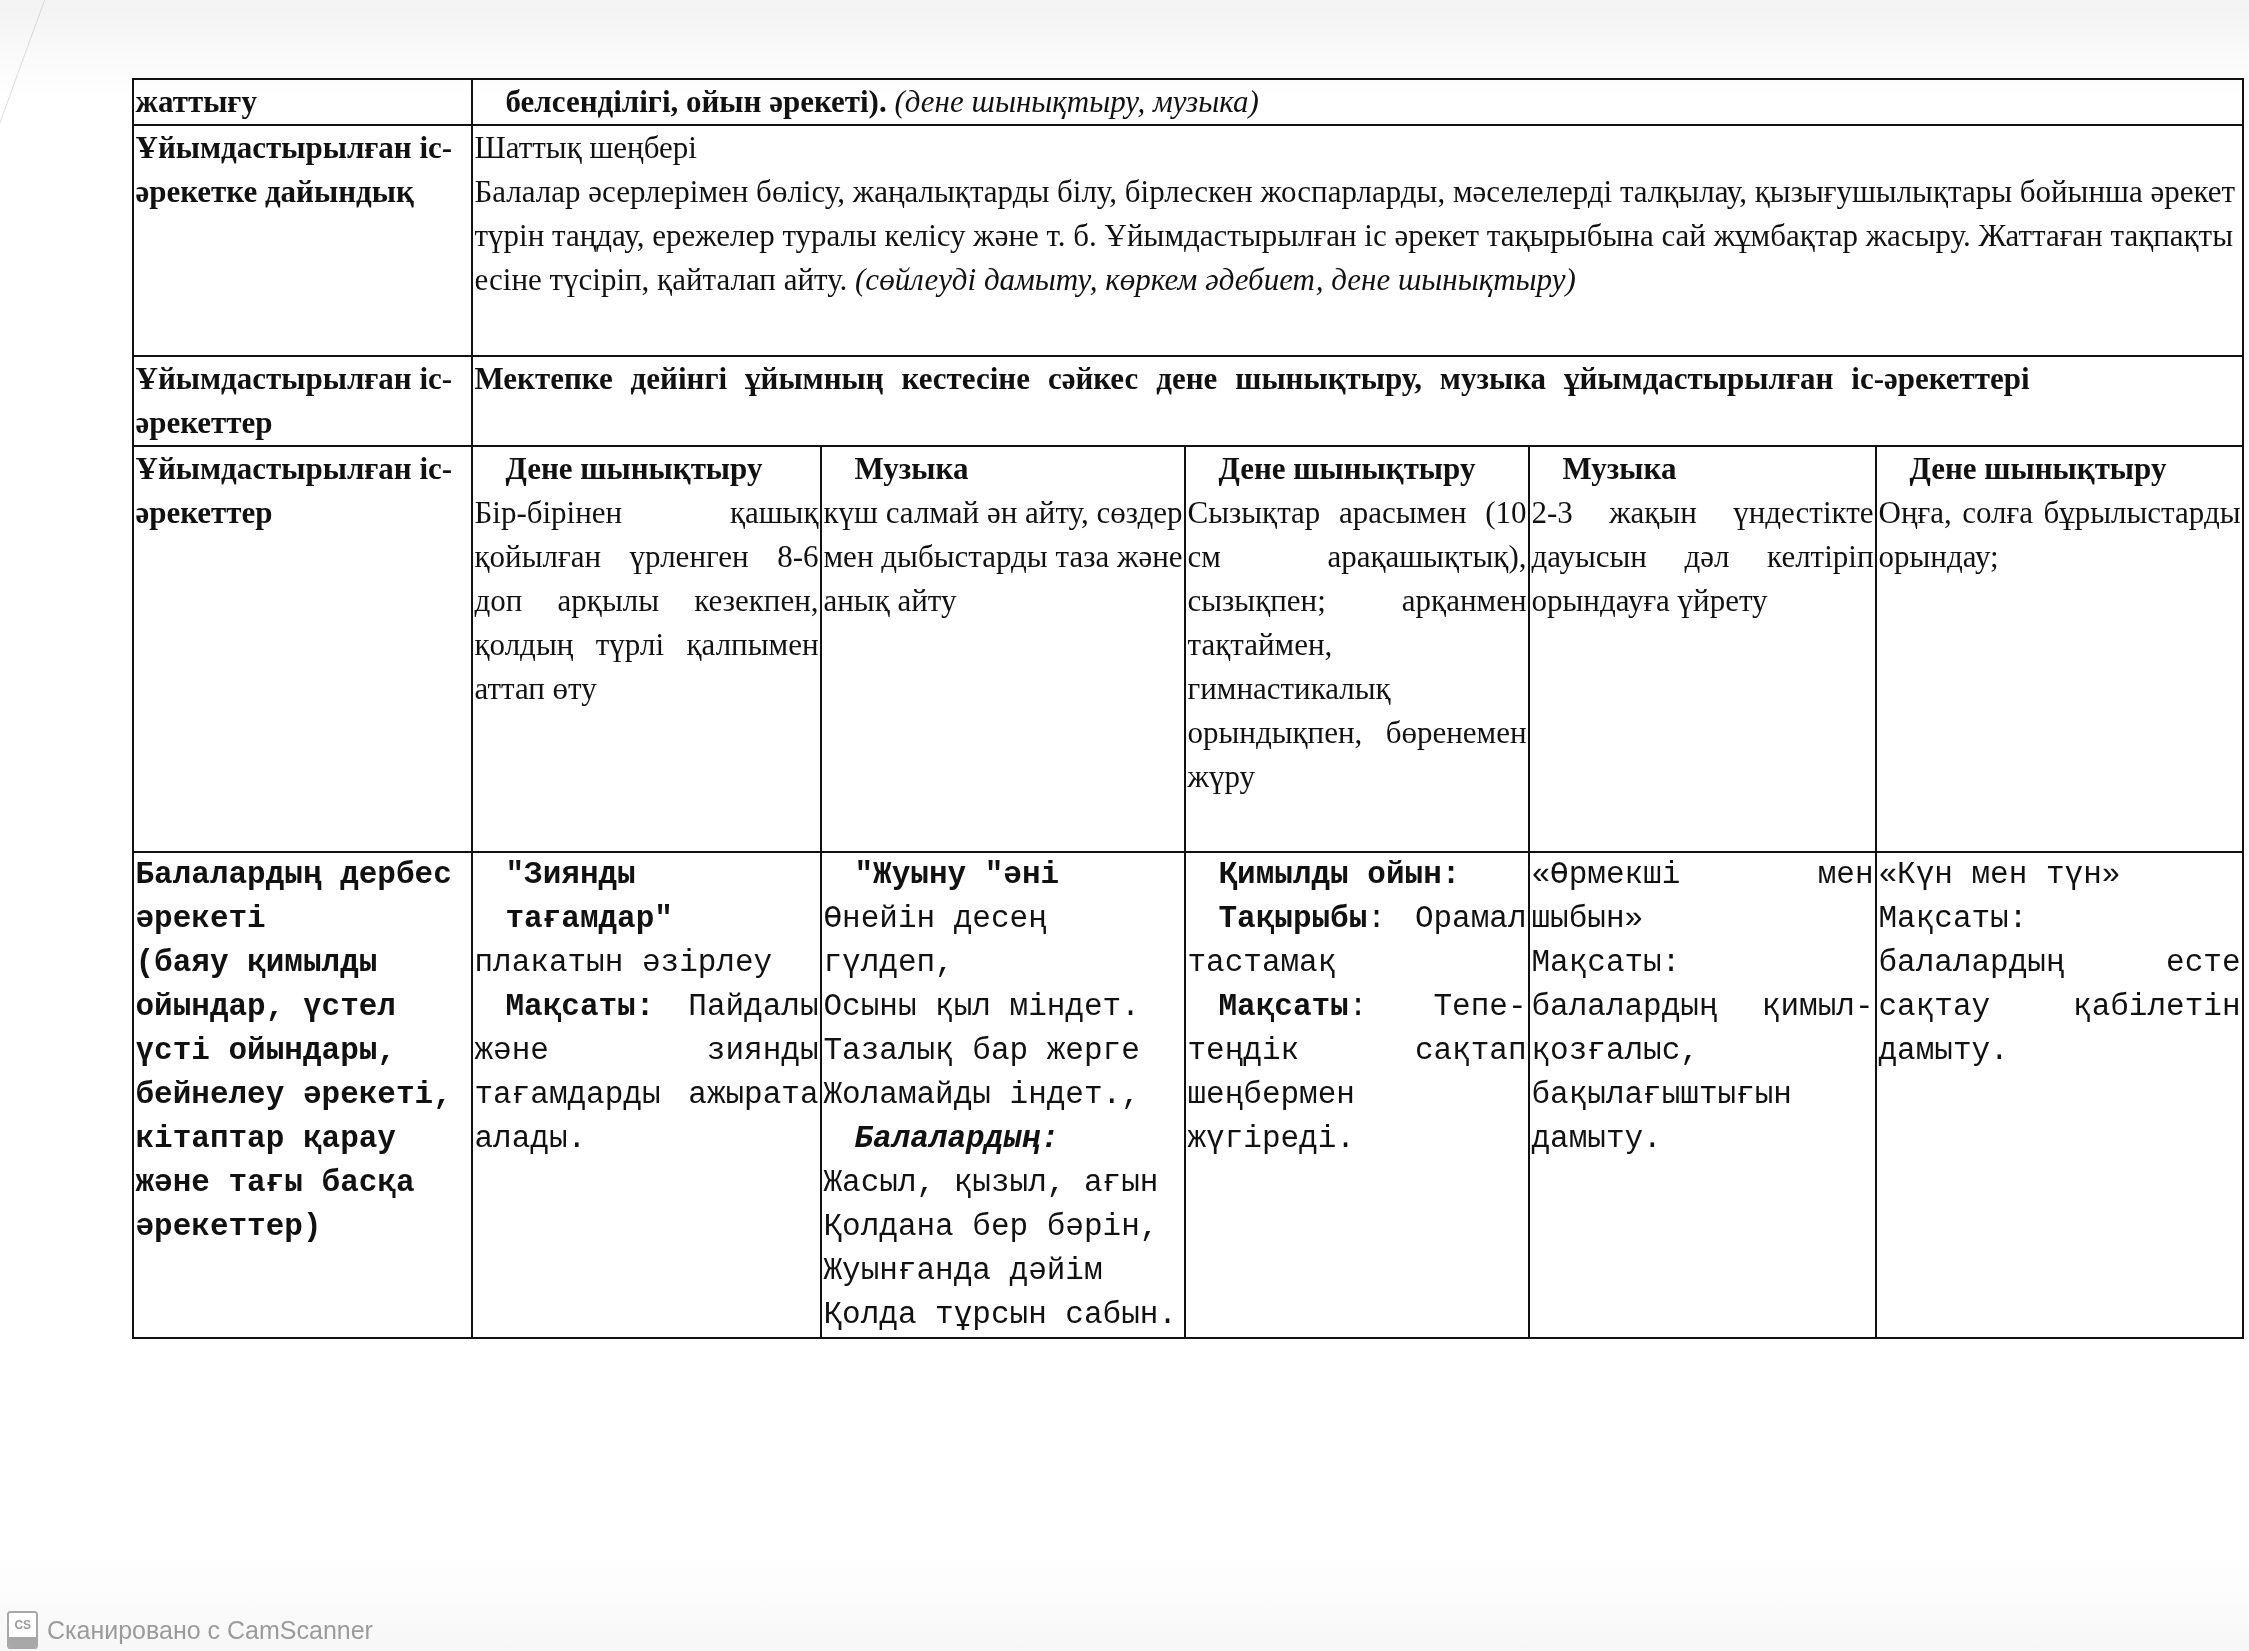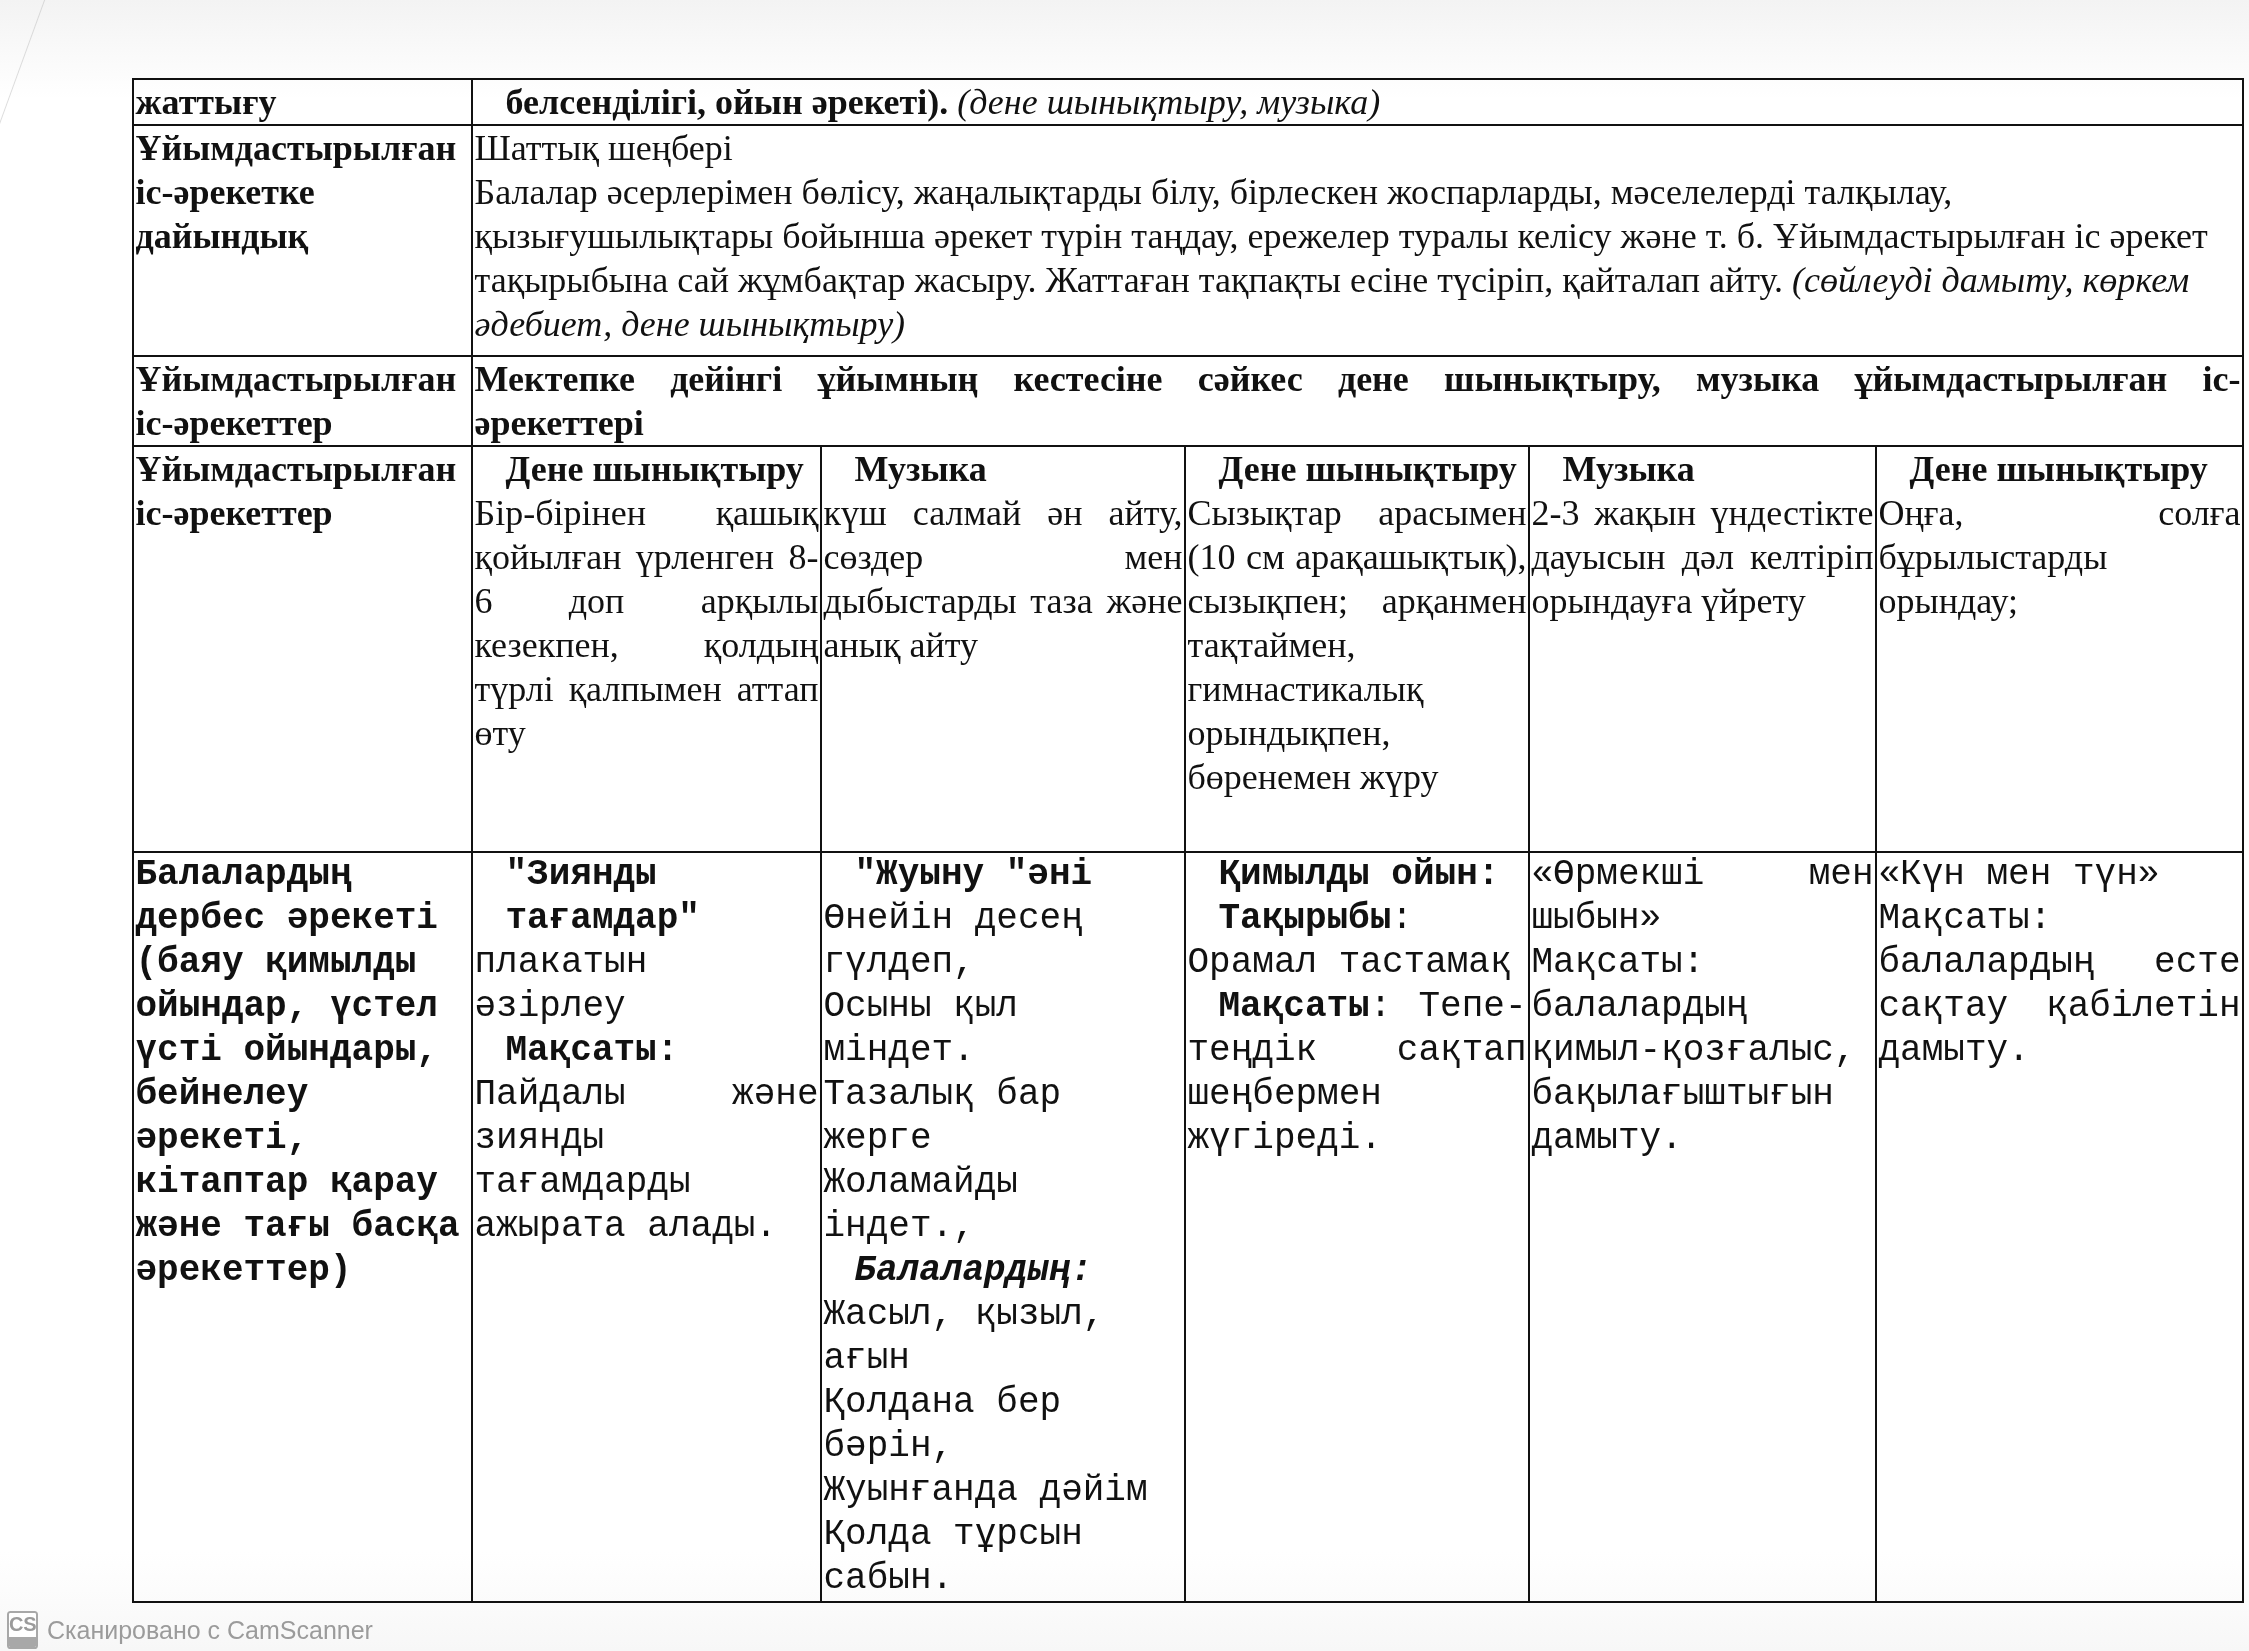--- a/index.html
+++ b/index.html
@@ -15,21 +15,21 @@
   }
   .corner-mark {
     position:absolute; left:14.6px; top:0; width:87px; height:160px;
     border-left:1.5px solid #bbb; transform:skewX(-20deg); opacity:.5;
   }
   table.plan {
     position:absolute; left:132px; top:78px;
     width:2110px;
     border-collapse:collapse;
     table-layout:fixed;
-    font-size:36px; line-height:44px;
+    font-size:31px; line-height:44px;
   }
   table.plan td {
     border:2.2px solid #111;
     vertical-align:top;
     padding:0 1.5px;
     text-align:justify;
   }
   table.plan tr { }
   .bold { font-weight:bold;margin-left:31px; }
   .ital { font-style:italic; }
@@ -45,21 +45,21 @@
   .footer {
     position:absolute; left:7.3px; top:1608px; height:44px;
     display:flex; align-items:center; gap:8.7px;
     color:#9b9b9b; font-family:"Liberation Sans", sans-serif; font-size:25px;
   }
   .cs-logo {
     width:31px; height:38px; border:2.2px solid #a8a8a8; border-radius:3.6px;
     display:flex; flex-direction:column; overflow:hidden; box-sizing:border-box;
   }
   .cs-logo .t { flex:1; display:flex; align-items:center; justify-content:center;
-    font-weight:bold; font-size:20px; color:#9b9b9b; background:#fff; }
+    font-weight:bold; font-size:12px; color:#9b9b9b; background:#fff; }
   .cs-logo .b { height:10.2px; background:#a8a8a8; }
 </style>
 </head>
 <body>
 
 <div class="scan-shade"></div>
 <div class="corner-mark"></div>
 
 <table class="plan">
   <colgroup>

